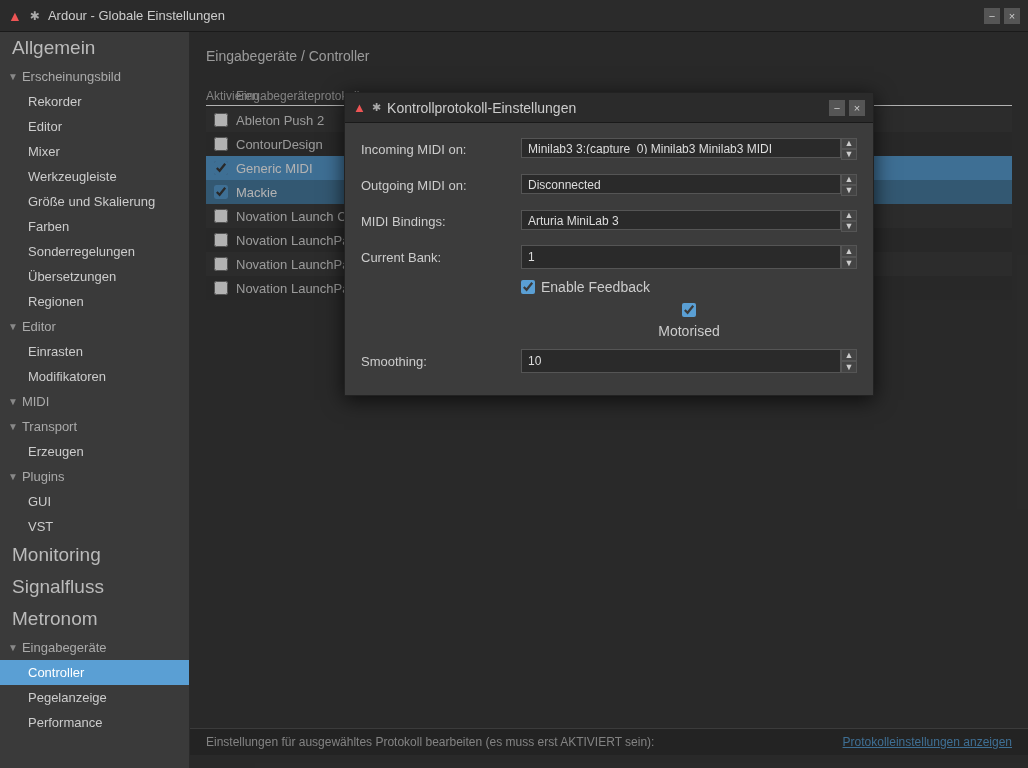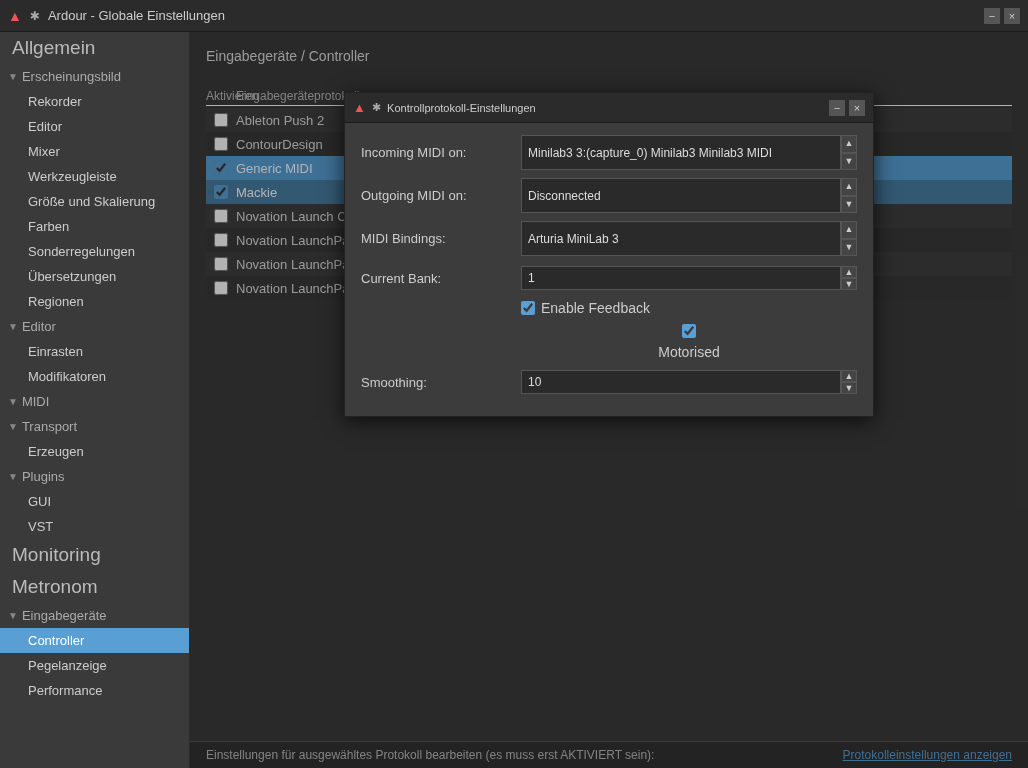--- a/index.html
+++ b/index.html
@@ -147,21 +147,21 @@
     input[type="checkbox"] {
       width: 14px;
       height: 14px;
       cursor: pointer;
       accent-color: #5a9fd4;
     }
 
     
     .bottom-bar {
       position: absolute;
-      bottom: 0;
+      bottom: 13px;
       left: 0;
       right: 0;
       background: #333;
       border-top: 1px solid #555;
       padding: 6px 16px;
       display: flex;
       align-items: center;
       gap: 8px;
       font-size: 12px;
       color: #bbb;
@@ -195,21 +195,21 @@
       height: 30px;
       background: #2b2b2b;
       display: flex;
       align-items: center;
       justify-content: space-between;
       padding: 0 8px;
       border-bottom: 1px solid #1a1a1a;
     }
     .modal-title-text {
       color: #ccc;
-      font-size: 11px;
+      font-size: 14px;
     }
     .modal-titlebar-left {
       display: flex;
       align-items: center;
       gap: 6px;
     }
     .modal-controls {
       display: flex;
       gap: 4px;
     }
@@ -248,21 +248,21 @@
     }
     .modal-select {
       width: 100%;
       background: #2a2a2a;
       border: 1px solid #555;
       color: #ddd;
       padding: 3px 20px 3px 6px;
       font-size: 12px;
       appearance: none;
       cursor: pointer;
-      height: 35px;
+      height: 20px;
     }
     .modal-input {
       width: 100%;
       background: #2a2a2a;
       border: 1px solid #555;
       color: #ddd;
       padding: 3px 6px;
       font-size: 12px;
       height: 24px;
     }
@@ -359,20 +359,21 @@
     <div class="sidebar-item child">Erzeugen</div>
 
     <div class="sidebar-group-header">
       <span class="triangle">▼</span>
       <span>Plugins</span>
     </div>
     <div class="sidebar-item child">GUI</div>
     <div class="sidebar-item child">VST</div>
 
     <div class="sidebar-item top-level">Monitoring</div>
+    <div class="sidebar-item top-level">Signalfluss</div>
     <div class="sidebar-item top-level">Metronom</div>
 
     <div class="sidebar-group-header">
       <span class="triangle">▼</span>
       <span>Eingabegeräte</span>
     </div>
     <div class="sidebar-item child active">Controller</div>
     <div class="sidebar-item child">Pegelanzeige</div>
     <div class="sidebar-item child">Performance</div>
 

